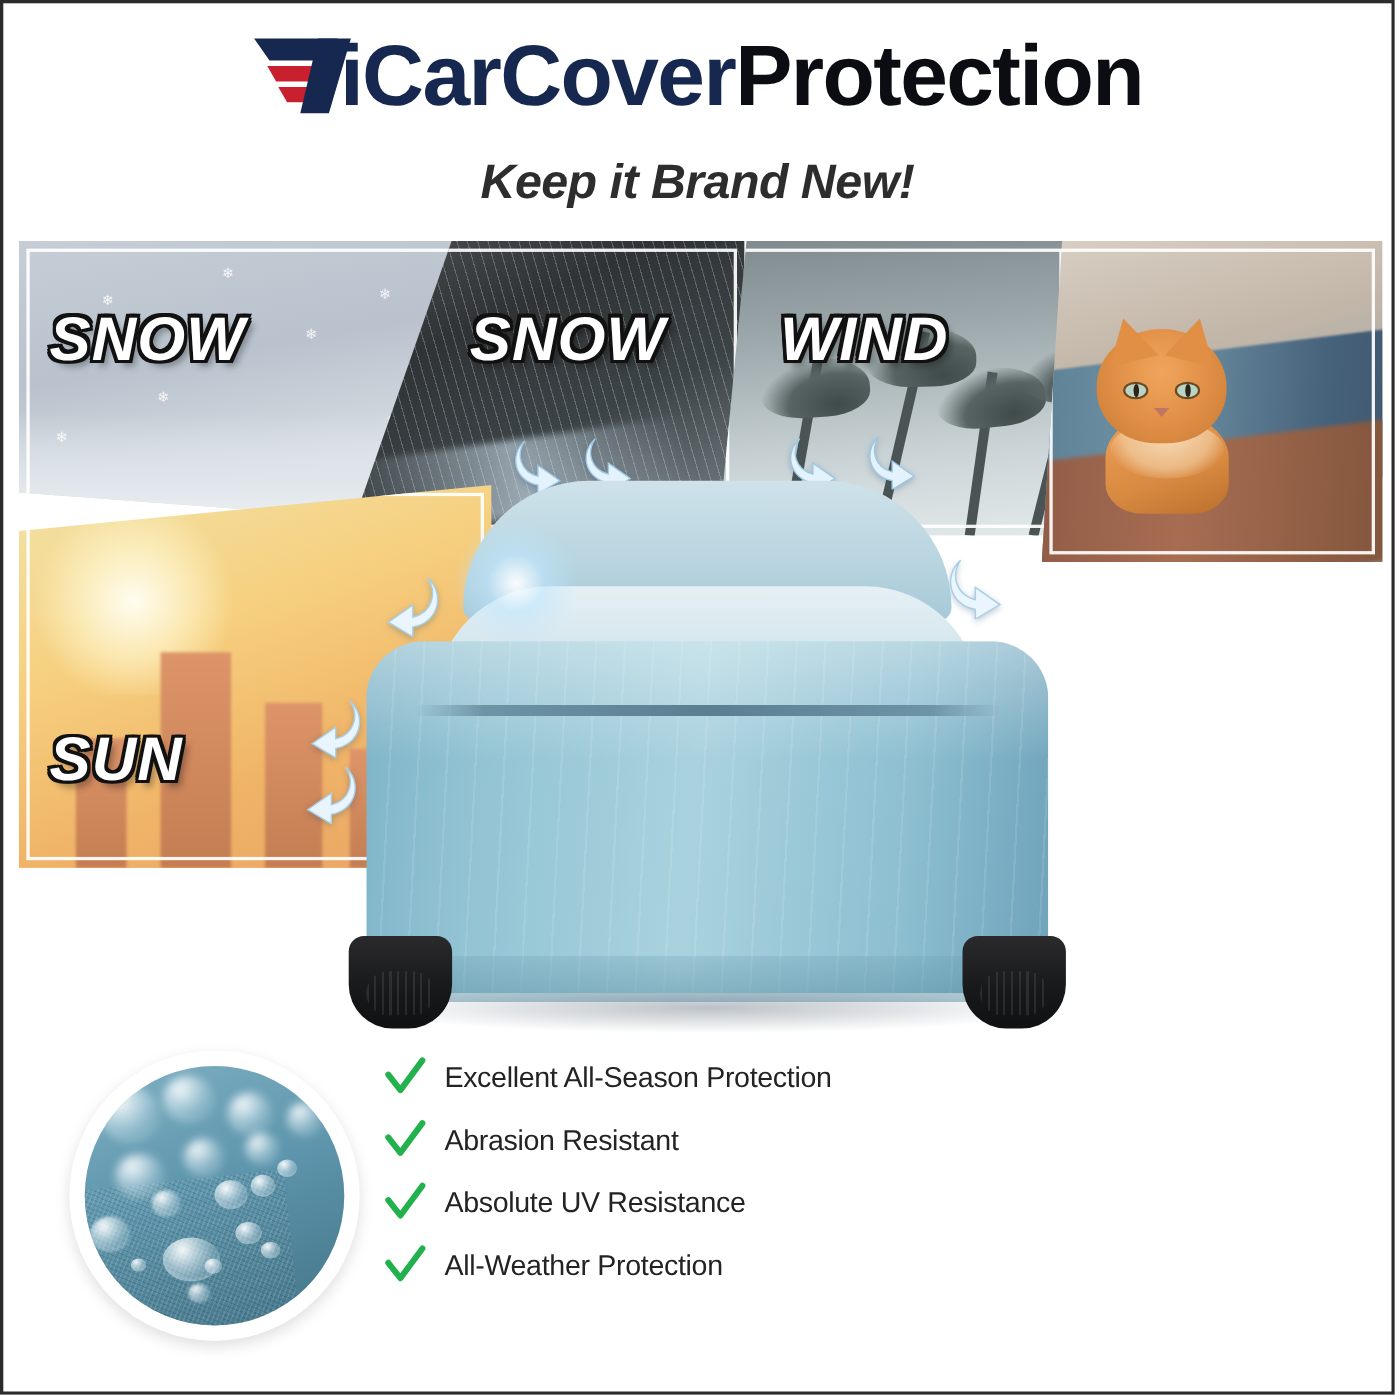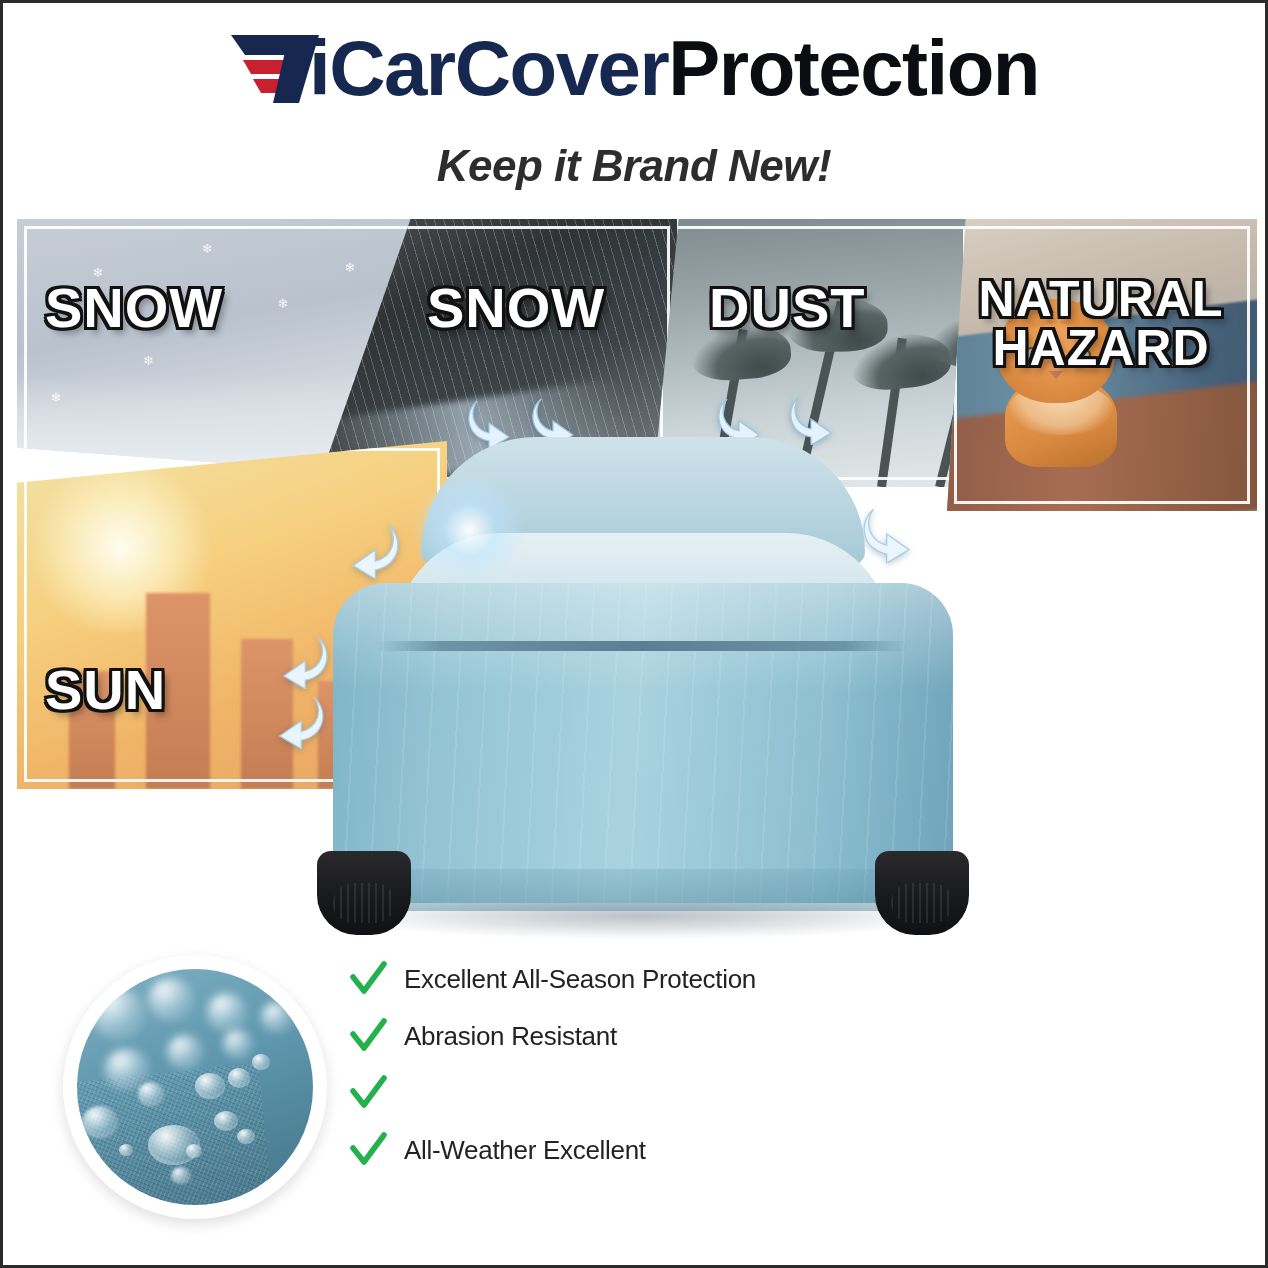--- a/index.html
+++ b/index.html
@@ -58,20 +58,21 @@
   }
   .panel-border {
     position: absolute; inset: 7px;
     border: 3px solid rgba(255,255,255,0.92);
     pointer-events: none;
   }
   .wx-label {
     position: absolute;
     font-size: 56px;
     font-weight: 800;
+    font-style: italic;
     color: #ffffff;
     letter-spacing: 1px;
     line-height: 0.98;
     text-shadow:
       -3px -3px 0 #111, 3px -3px 0 #111, -3px 3px 0 #111, 3px 3px 0 #111,
       -3px 0 0 #111, 3px 0 0 #111, 0 -3px 0 #111, 0 3px 0 #111,
       5px 6px 7px rgba(0,0,0,0.35);
     white-space: pre-line;
     z-index: 6;
   }
@@ -434,21 +435,21 @@
 
     <div class="panel" id="p-wind">
       <div class="panel-inner">
         <div class="palm" style="left:18%;height:160px;transform:rotate(10deg)"></div>
         <div class="palm" style="left:44%;height:190px;transform:rotate(13deg)"></div>
         <div class="palm" style="left:70%;height:150px;transform:rotate(8deg)"></div>
         <div class="palm" style="left:88%;height:175px;transform:rotate(14deg)"></div>
         <div class="pinkdot" style="left:17%;bottom:38px"></div>
       </div>
       <div class="panel-border"></div>
-      <div class="wx-label" style="left:56px;top:62px">DUST</div>
+      <div class="wx-label" style="left:56px;top:62px">WIND</div>
       <div class="arrow" style="left:62px;top:176px">
         <svg width="54" height="52" viewBox="0 0 54 52">
           <path d="M12 4 C4 16, 8 32, 24 36 L24 26 L44 40 L24 52 L24 44 C2 40, -2 16, 12 4 Z" fill="#e4f2fd" stroke="#9dc8e4" stroke-width="1.2"></path>
         </svg>
       </div>
       <div class="arrow" style="left:134px;top:174px">
         <svg width="54" height="52" viewBox="0 0 54 52">
           <path d="M12 4 C4 16, 8 32, 24 36 L24 26 L44 40 L24 52 L24 44 C2 40, -2 16, 12 4 Z" fill="#e4f2fd" stroke="#9dc8e4" stroke-width="1.2"></path>
         </svg>
       </div>
@@ -464,22 +465,20 @@
           <div class="cat-head">
             <div class="cat-ear l"></div>
             <div class="cat-ear r"></div>
             <div class="cat-eye l"></div>
             <div class="cat-eye r"></div>
             <div class="cat-nose"></div>
           </div>
         </div>
       </div>
       <div class="panel-border"></div>
-      <div class="wx-label" style="left:18px;top:56px;font-size:50px;text-align:center;width:272px">NATURAL
-HAZARD</div>
     </div>
 
     <div class="panel" id="p-sun">
       <div class="panel-inner">
         <div class="sunglow"></div>
         <div class="bldg" style="left:12%;width:46px;height:118px"></div>
         <div class="bldg" style="left:30%;width:64px;height:196px"></div>
         <div class="bldg" style="left:52%;width:52px;height:150px"></div>
         <div class="bldg" style="left:70%;width:58px;height:108px"></div>
       </div>
@@ -563,24 +562,25 @@
           </svg>
       </span>
       <span class="feature-text">Abrasion Resistant</span>
     </div>
     <div class="feature-row">
       <span class="check">
         <svg width="40" height="40" viewBox="0 0 40 40">
             <path d="M5 17 L16 31 L36 4" fill="none" stroke="#22b14c" stroke-width="5.5" stroke-linecap="round" stroke-linejoin="round"></path>
           </svg>
       </span>
+      <span class="feature-text">Absolute UV Resistance</span>
     </div>
     <div class="feature-row">
       <span class="check">
         <svg width="40" height="40" viewBox="0 0 40 40">
             <path d="M5 17 L16 31 L36 4" fill="none" stroke="#22b14c" stroke-width="5.5" stroke-linecap="round" stroke-linejoin="round"></path>
           </svg>
       </span>
-      <span class="feature-text">All-Weather Excellent</span>
+      <span class="feature-text">All-Weather Protection</span>
     </div>
   </div>
 
 </div>
 
 </body></html>

